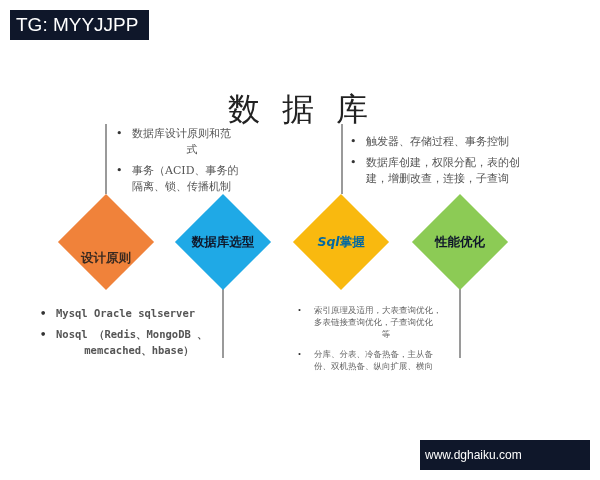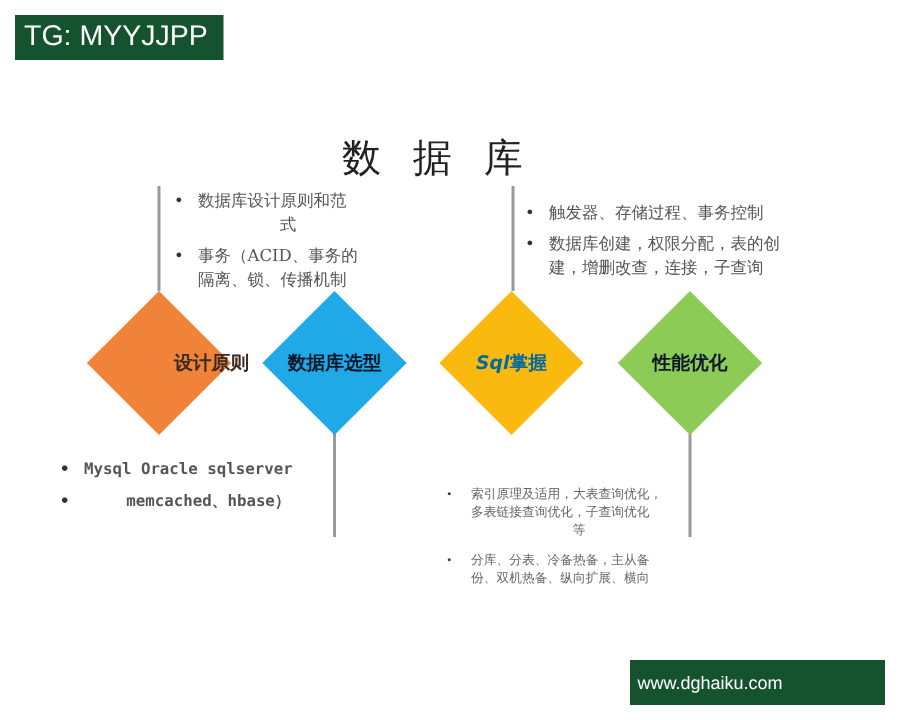--- a/index.html
+++ b/index.html
@@ -1,51 +1,51 @@
 <!DOCTYPE html>
 <html><head>
 <meta charset="utf-8">
 <style>
   html, body { margin:0; padding:0; }
   body { width:600px; height:480px; background:#ffffff; position:relative; overflow:hidden;
          font-family: "DejaVu Serif", serif; color:#333; }
-  .wm { position:absolute; background:#14532d; color:#fff; font-family:"Liberation Sans", sans-serif; }
+  .wm { position:absolute; background:#0f172a; color:#fff; font-family:"Liberation Sans", sans-serif; }
   .wm-top { left:10px; top:10px; width:139px; height:30px; font-size:19px; line-height:30px; padding-left:6px; box-sizing:border-box; }
   .wm-bot { left:420px; top:440px; width:170px; height:30px; font-size:12px; line-height:30px; padding-left:5px; box-sizing:border-box; }
-  .title { position:absolute; left:228px; top:88px; font-size:26px; letter-spacing:7px; color:#222; font-family:Liberation Sans, sans-serif; }
+  .title { position:absolute; left:228px; top:88px; font-size:32px; letter-spacing:7px; color:#222; font-family:Liberation Serif, serif; }
   .vline { position:absolute; width:1.5px; background:#9a9a9a; }
   .diamond { position:absolute; width:68px; height:68px; transform:rotate(45deg); }
   .dlabel { position:absolute; width:120px; text-align:center; font-size:12.5px; font-weight:bold; color:#2a2a2a; font-family:"DejaVu Serif", serif; }
   .notes { position:absolute; font-size:11px; line-height:16px; color:#555; }
   .notes ul { margin:0; padding:0; list-style:none; }
   .notes li { position:relative; padding-left:20px; margin-bottom:5px; }
   .notes li::before { content:"•"; position:absolute; left:4px; top:0; color:#333; }
   .cont { display:block; text-align:center; }
   .mono { font-family:"DejaVu Sans Mono", monospace; font-size:10.5px; }
-  .small { font-size:8.5px; line-height:12px; font-family:Liberation Serif, serif; color:#666;margin-top:19px; }
+  .small { font-size:8.5px; line-height:12px; font-family:Liberation Serif, serif; color:#666; }
   .small li { margin-bottom:8px; }
 </style>
 </head>
 <body>
 
 <div class="wm wm-top">TG: MYYJJPP</div>
 
 <div class="title">数 据 库</div>
 
 <div class="vline" style="left:105px; top:124px; height:70px;"></div>
 <div class="vline" style="left:222px; top:288px; height:70px;"></div>
 <div class="vline" style="left:341px; top:124px; height:70px;"></div>
 <div class="vline" style="left:459px; top:288px; height:70px;"></div>
 
 <div class="diamond" style="left:72px; top:208px; background:#F0823A;"></div>
 <div class="diamond" style="left:189px; top:208px; background:#1FA9E6;"></div>
 <div class="diamond" style="left:307px; top:208px; background:#F9B90F;"></div>
 <div class="diamond" style="left:426px; top:208px; background:#8CCB55;"></div>
 
-<div class="dlabel" style="left:46px; top:234px; color:#3a2a20;text-align:right;">设计原则</div>
+<div class="dlabel" style="left:46px; top:250px; color:#3a2a20;">设计原则</div>
 <div class="dlabel" style="left:163px; top:234px; color:#0f172a;">数据库选型</div>
 <div class="dlabel" style="left:281px; top:234px; color:#0369a1;">
   <span style="font-style:italic; font-family:'DejaVu Sans', sans-serif;">Sql</span><span>掌握</span>
 </div>
 <div class="dlabel" style="left:400px; top:234px; color:#0f172a;">性能优化</div>
 
 <div class="notes" style="left:112px; top:126px; width:140px;">
   <ul>
     <li>
       <span>数据库设计原则和范</span>
@@ -69,20 +69,21 @@
     </li>
   </ul>
 </div>
 
 <div class="notes mono" style="left:36px; top:305px; width:186px;font-weight:bold;">
   <ul>
     <li>
       <span>Mysql  Oracle sqlserver</span>
     </li>
     <li>
+      <span>Nosql （Redis、MongoDB 、</span>
       <span class="cont">memcached、hbase）</span>
     </li>
   </ul>
 </div>
 
 <div class="notes small" style="left:294px; top:304px; width:164px;">
   <ul>
     <li>
       <span>索引原理及适用，大表查询优化，</span><br>
       <span>多表链接查询优化，子查询优化</span>

